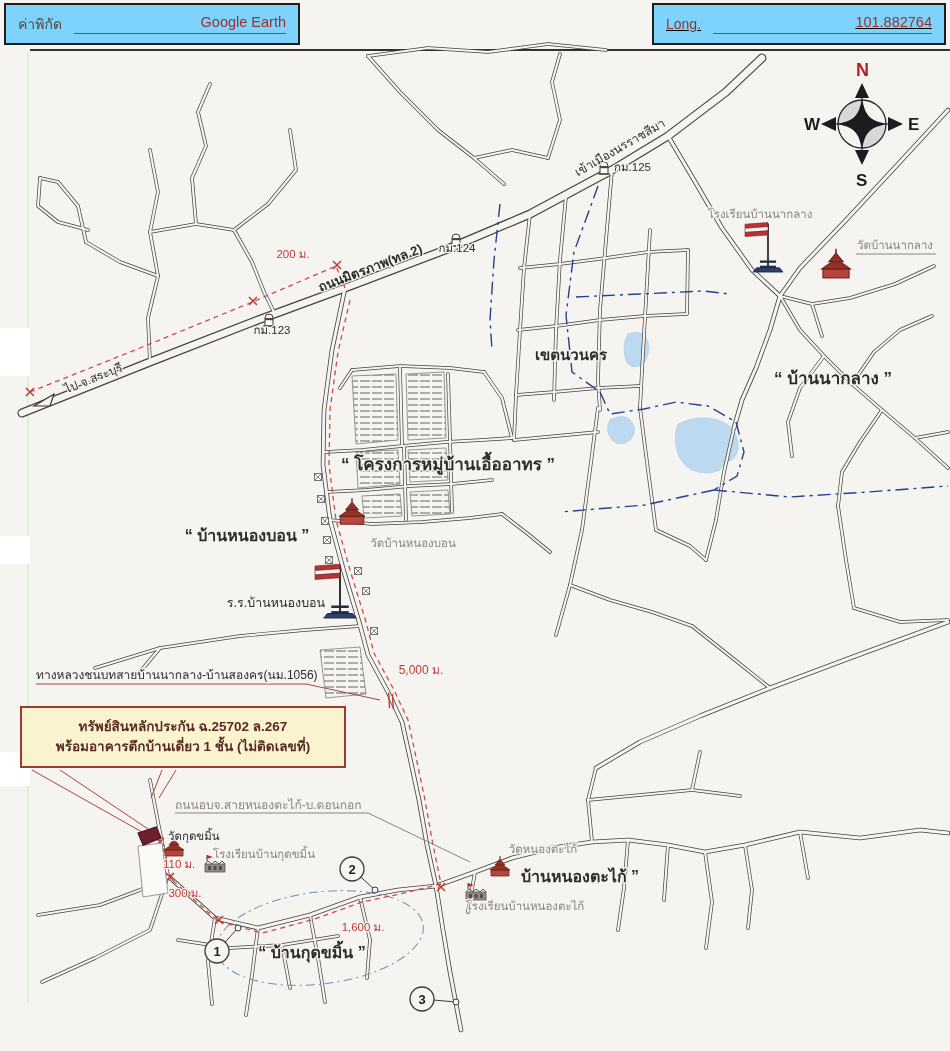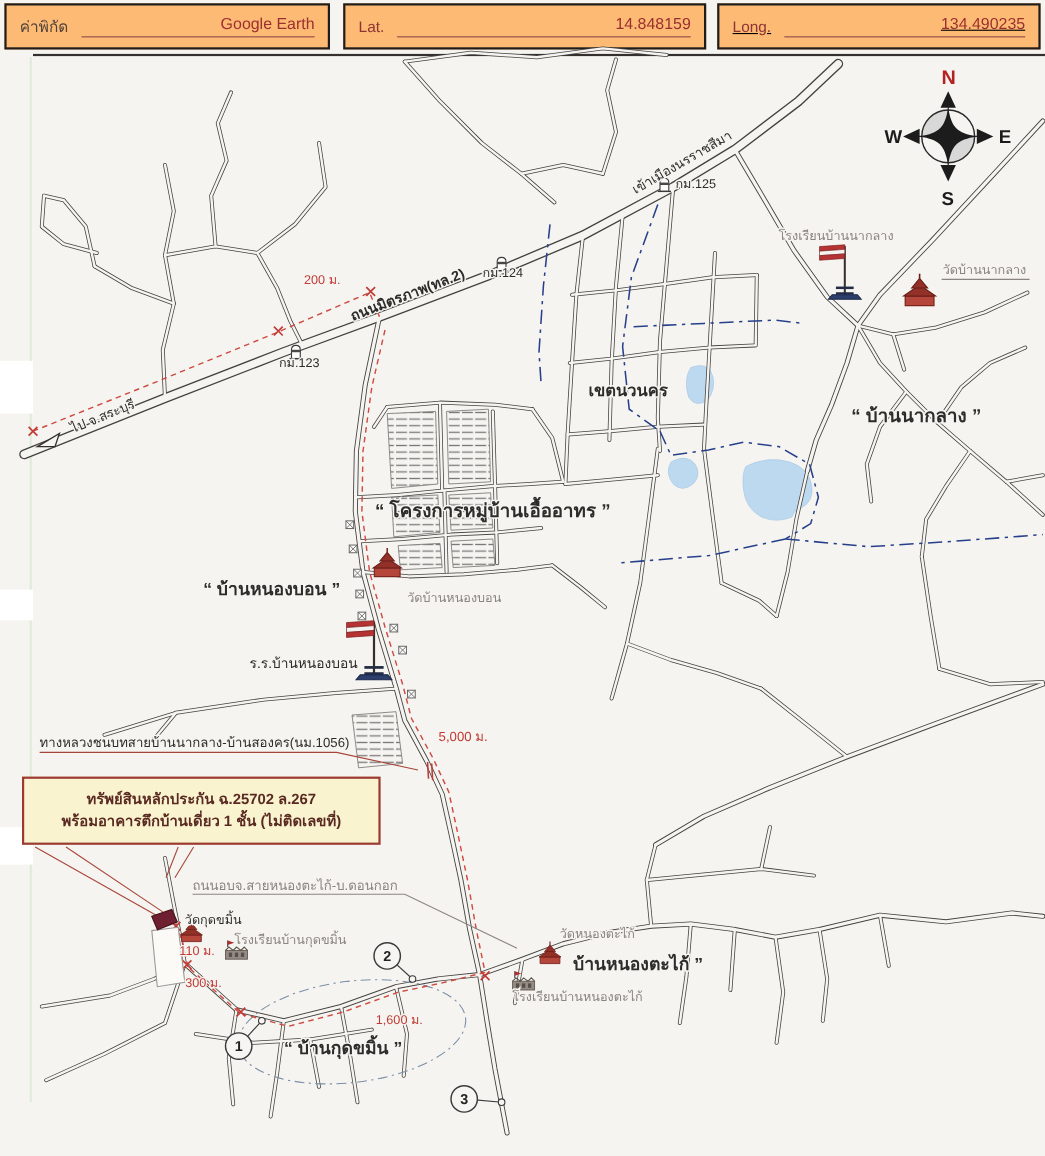--- a/index.html
+++ b/index.html
@@ -1,19 +1,19 @@
 <!DOCTYPE html>
 <html><head>
 <meta charset="utf-8">
 <style>
   html,body{margin:0;padding:0;background:#e8e5e0;}
   .page{position:relative;width:950px;height:1051px;background:#f6f4f0;overflow:hidden;
         font-family:"Liberation Sans", sans-serif;}
   
-  .hbox{position:absolute;top:3px;height:42px;border:2px solid #1f1d1b;background:#fdba74;
+  .hbox{position:absolute;top:3px;height:42px;border:2px solid #1f1d1b;background:#7dd3fc;
         display:flex;align-items:center;padding:0 12px;box-sizing:border-box;}
   .hlabel{font-size:14px;color:#53443a;margin-right:12px;white-space:nowrap;}
   .hlabel.red{color:#8f3434;}
   .hval{flex:1;text-align:right;font-size:14.5px;color:#9c2f2f;
         border-bottom:1.5px solid #8f4a4a;padding-bottom:3px;}
   .map-top-border{position:absolute;left:30px;right:0;top:49px;height:2px;background:#33302d;}
   
   .scanline{position:absolute;left:27px;top:52px;width:2px;height:950px;background:#d9e8d5;opacity:.75;}
   .patch{position:absolute;left:0;width:30px;background:#ffffff;}
   
@@ -47,27 +47,23 @@
 </style>
 </head>
 <body>
 
 <div class="page">
 
   <div class="hbox" style="left:4px;width:296px;">
     <span class="hlabel">ค่าพิกัด</span>
     <span class="hval">Google Earth</span>
   </div>
-  <div class="hbox" style="left:312px;width:330px;">
-    <span class="hlabel red">Lat.</span>
-    <span class="hval">14.848159</span>
-  </div>
   <div class="hbox" style="left:652px;width:294px;text-decoration:underline;">
     <span class="hlabel red">Long.</span>
-    <span class="hval">134.490235</span>
+    <span class="hval">101.882764</span>
   </div>
   <div class="map-top-border"></div>
   <div class="scanline"></div>
   <div class="patch" style="top:328px;height:48px;"></div>
   <div class="patch" style="top:536px;height:28px;"></div>
   <div class="patch" style="top:752px;height:34px;"></div>
 
   <svg class="map" width="950" height="1051" viewBox="0 0 950 1051">
     <defs>
       <pattern id="housepat" width="12" height="6" patternUnits="userSpaceOnUse">

